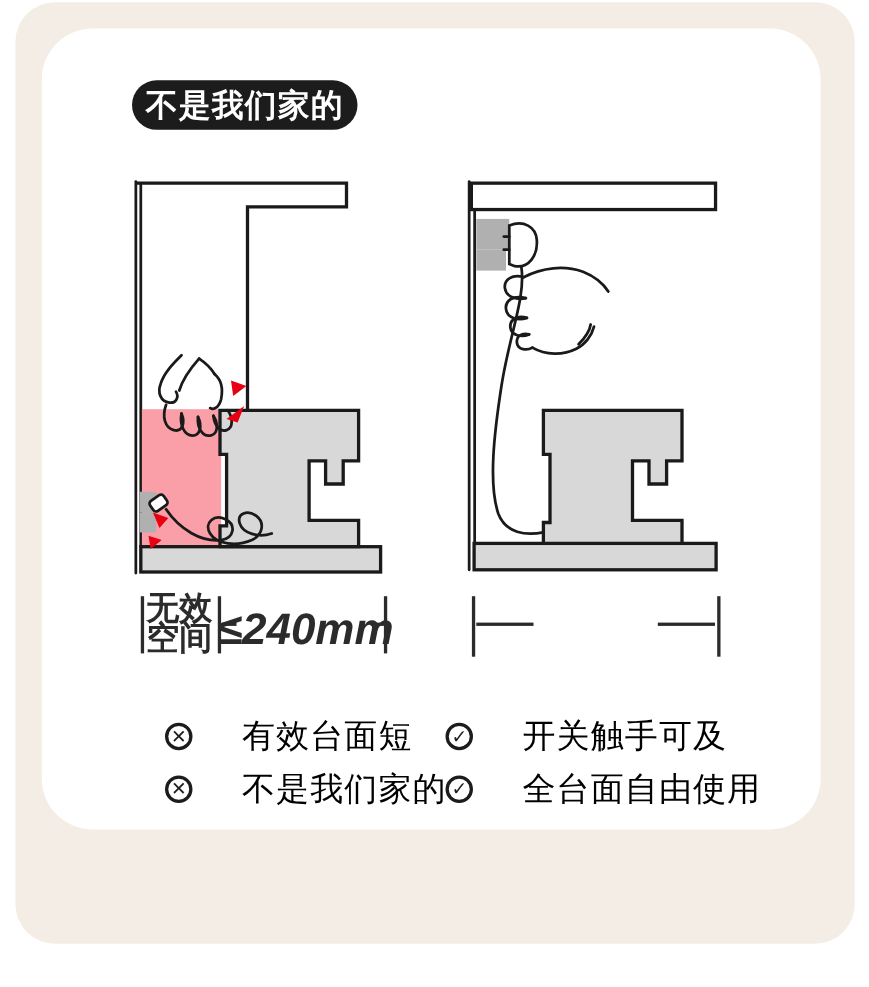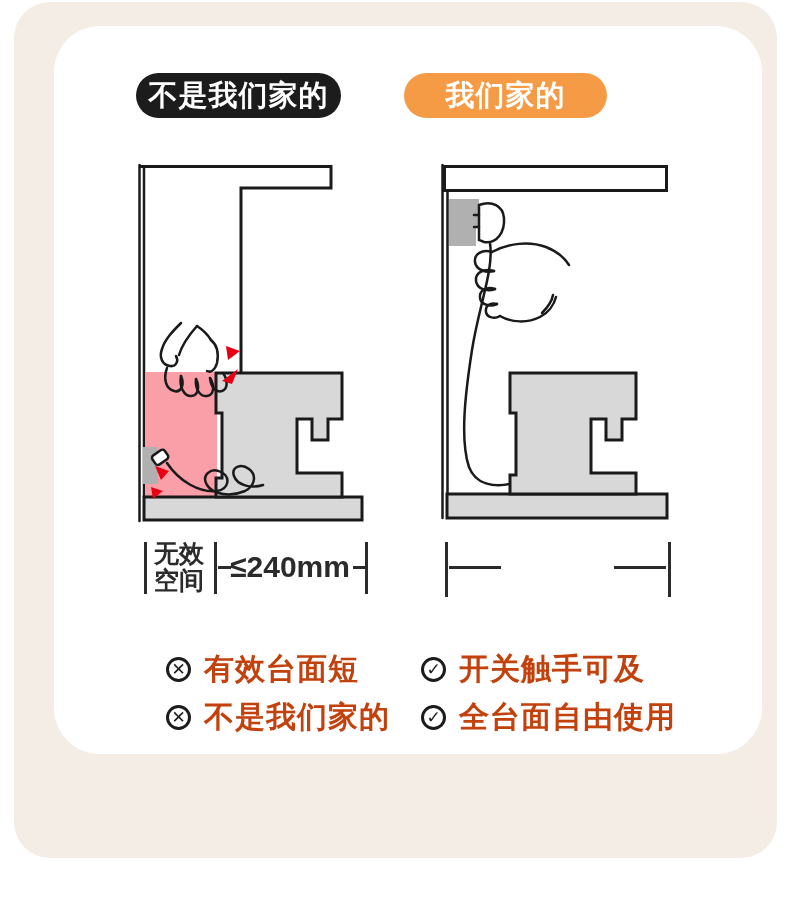--- a/index.html
+++ b/index.html
@@ -12,58 +12,57 @@
     --outlet-gray:#B0B0B0;
     --line:#1A1A1A;
     --red:#E60012;
     --text:#222222;
   }
   *{margin:0;padding:0;box-sizing:border-box;}
   html,body{background:#ffffff;}
   body{font-family:"Liberation Sans","DejaVu Sans",sans-serif;}
   .page{position:relative;width:790px;height:897px;background:#ffffff;overflow:hidden;}
   .panel{position:absolute;left:14px;top:2px;width:763px;height:856px;background:var(--beige);border-radius:36px;}
-  .card{position:absolute;left:40px;top:24px;width:708px;height:728px;background:var(--card);border-radius:46px;}
+  .card{position:absolute;left:24px;top:24px;width:708px;height:728px;background:var(--card);border-radius:46px;}
 
   .badge{position:absolute;height:45px;border-radius:23px;display:flex;align-items:center;justify-content:center;
          color:#fff;font-size:29px;font-weight:700;letter-spacing:1px;}
   .badge-black{left:82px;top:47px;width:205px;background:var(--badge-black);}
   .badge-orange{left:350px;top:47px;width:203px;background:var(--accent-orange);}
 
   .diagram{position:absolute;width:245px;height:375px;}
   .diagram-left{left:75px;top:129px;}
   .diagram-right{left:380px;top:129px;}
 
   .tick{position:absolute;width:3px;height:52px;top:516px;background:#2b2b2b;}
   .mseg{position:absolute;height:3px;top:540px;background:#2b2b2b;}
   .zone-label{position:absolute;left:91px;top:514px;width:68px;text-align:center;
-              font-size:25px;line-height:27px;font-weight:700;color:#2b2b2b;}
-  .mvalue{position:absolute;top:524px;font-size:30px;font-weight:700;color:#2b2b2b;text-align:center;}
+              font-size:30px;line-height:27px;font-weight:700;color:#2b2b2b;}
+  .mvalue{position:absolute;top:524px;font-size:40px;font-weight:700;color:#2b2b2b;text-align:center;font-style:italic;}
   .mvalue-left{left:160px;width:152px;}
   .mvalue-right{left:447px;width:113px;}
 
   .bullet{position:absolute;display:flex;align-items:center;gap:13px;height:34px;}
   .bullet-icon{width:25px;height:25px;border:3px solid var(--badge-black);border-radius:50%;
                display:flex;align-items:center;justify-content:center;
                font-size:17px;font-weight:700;color:var(--badge-black);line-height:1;}
-  .bullet-label{font-size:30px;font-weight:700;color:#c2410c;letter-spacing:1px;white-space:nowrap;}
+  .bullet-label{font-size:30px;font-weight:400;color:#000000;letter-spacing:1px;white-space:nowrap;margin-left:32px;}
 
   svg .outline{fill:none;stroke:var(--line);stroke-width:3;}
   svg .thin{fill:none;stroke:var(--line);stroke-width:2.5;stroke-linecap:round;stroke-linejoin:round;}
   svg .grayfill{fill:var(--gray);stroke:var(--line);stroke-width:3;}
 </style>
 </head>
 <body>
 
 <div class="page">
   <div class="panel">
     <div class="card">
 
       <div class="badge badge-black">不是我们家的</div>
-      <div class="badge badge-orange">我们家的</div>
 
       <svg class="diagram diagram-left" viewBox="0 0 245 375">
         <g>
           <path class="thin" d="M10.5,10 V366"></path>
           <path class="thin" d="M15,12 V342"></path>
         </g>
         <g>
           <path class="outline" d="M10,11.5 H202 V33 H112 V217"></path>
         </g>
         <g>

